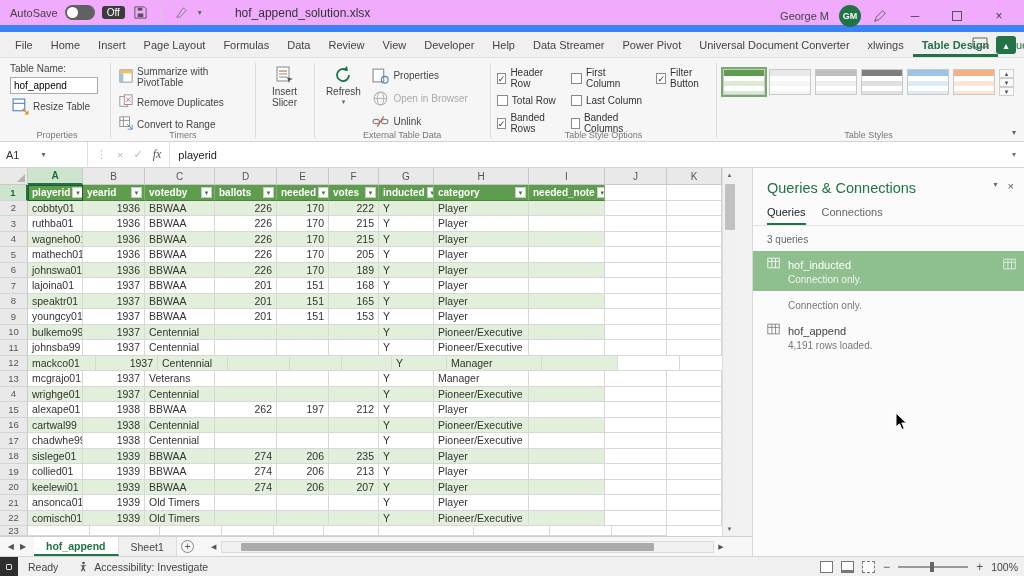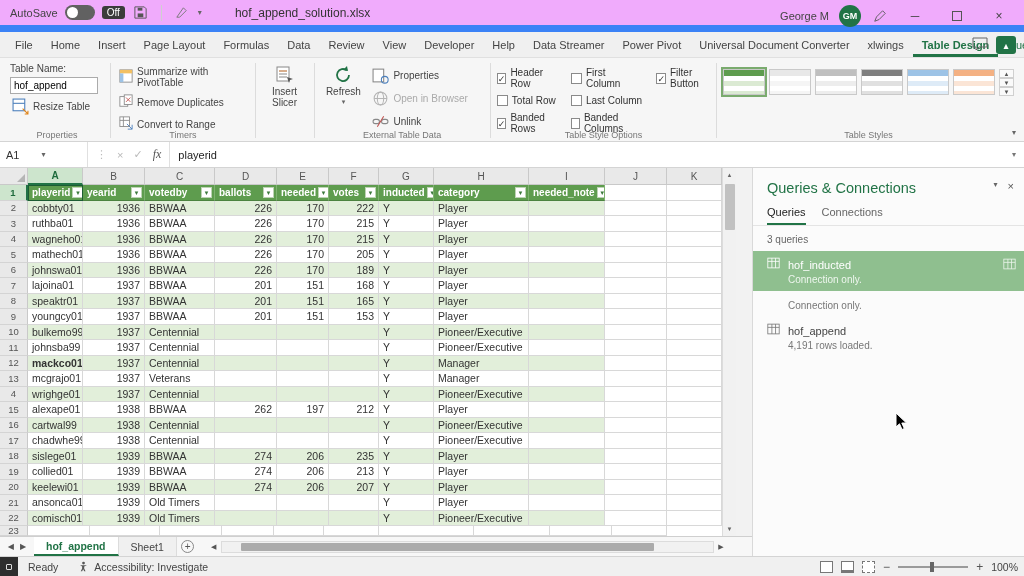--- a/index.html
+++ b/index.html
@@ -622,21 +622,21 @@
             <div class="cell" style="width: 52px;"></div>
             <div class="cell" style="width: 50px;"></div>
             <div class="cell" style="width: 55px;">Y</div>
             <div class="cell" style="width: 95px;">Pioneer/Executive</div>
             <div class="cell" style="width: 76px;"></div>
             <div class="cell" style="width: 62px;"></div>
             <div class="cell" style="width: 55px;"></div>
           </div>
           <div class="grow">
             <div class="rowhdr">12</div>
-            <div class="cell band" style="width: 55px; font-weight: bold;">mackco01</div>
+            <div class="cell band" style="width: 68px;">mackco01</div>
             <div class="cell band num" style="width: 62px;">1937</div>
             <div class="cell band" style="width: 70px;">Centennial</div>
             <div class="cell band" style="width: 62px;"></div>
             <div class="cell band" style="width: 52px;"></div>
             <div class="cell band" style="width: 50px;"></div>
             <div class="cell band" style="width: 55px;">Y</div>
             <div class="cell band" style="width: 95px;">Manager</div>
             <div class="cell band" style="width: 76px;"></div>
             <div class="cell" style="width: 62px;"></div>
             <div class="cell" style="width: 55px;"></div>

